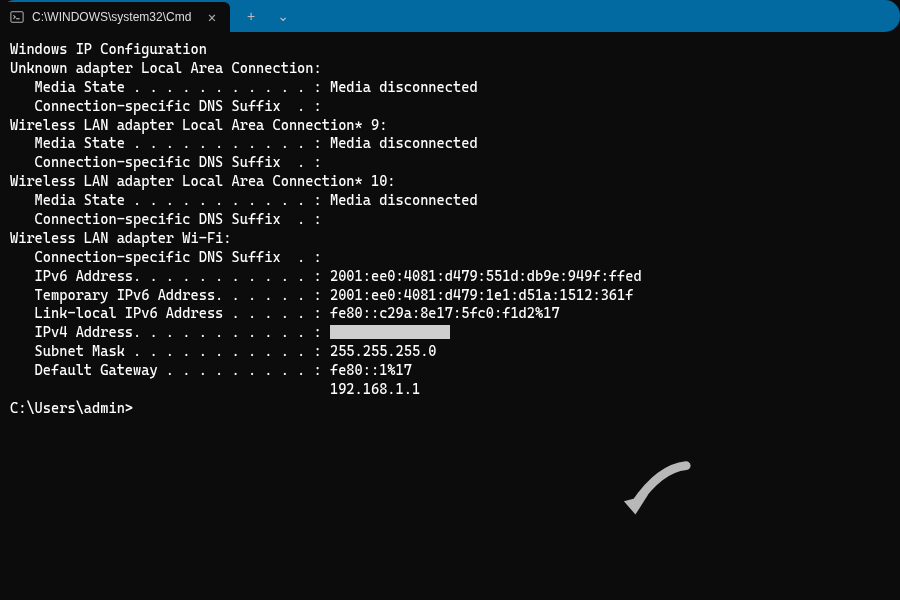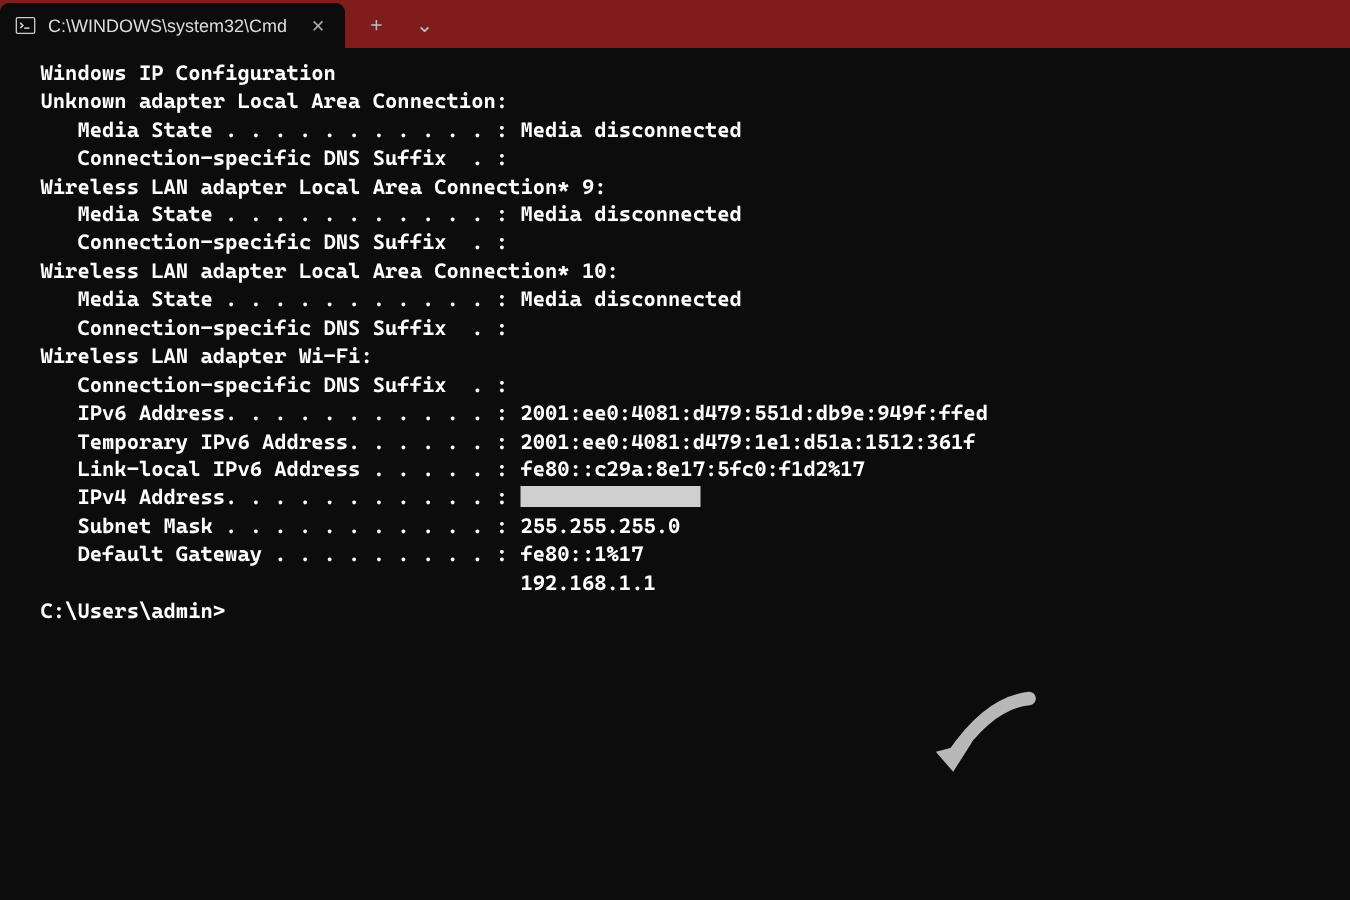--- a/index.html
+++ b/index.html
@@ -8,23 +8,24 @@
       height: 600px;
       background: #0c0c0c;
       font-family: "Cascadia Mono", "Consolas", monospace;
       font-size: 14px;
       color: #cccccc;
       overflow: hidden;
       position: relative;
     }
     .titlebar {
       height: 32px;
-      background: #7f1d1d;
+      background: #0369a1;
       display: flex;
       align-items: stretch;
+      border-radius: 15px;
     }
     .tab {
       background: #0c0c0c;
       display: flex;
       align-items: center;
       padding: 0 10px;
       gap: 8px;
       border-top-left-radius: 6px;
       border-top-right-radius: 6px;
       margin-top: 2px;
@@ -62,26 +63,25 @@
       color: #bbb;
       font-size: 14px;
       font-family: "Segoe UI", sans-serif;
     }
     .titlebar-btn {
       cursor: pointer;
       width: 18px;
       text-align: center;
     }
     .terminal {
-      padding: 8px 27px;
+      padding: 8px 10px;
       line-height: 1.35;
       white-space: pre;
       font-family: "Cascadia Mono", "Consolas", monospace;
       color: #ffffff;
-      font-weight: bold;
     }
     .line { white-space: pre; }
     .redacted {
       display: inline-block;
       width: 120px;
       height: 14px;
       background: #cfcfcf;
       vertical-align: middle;
       position: relative;
       top: -2px;

